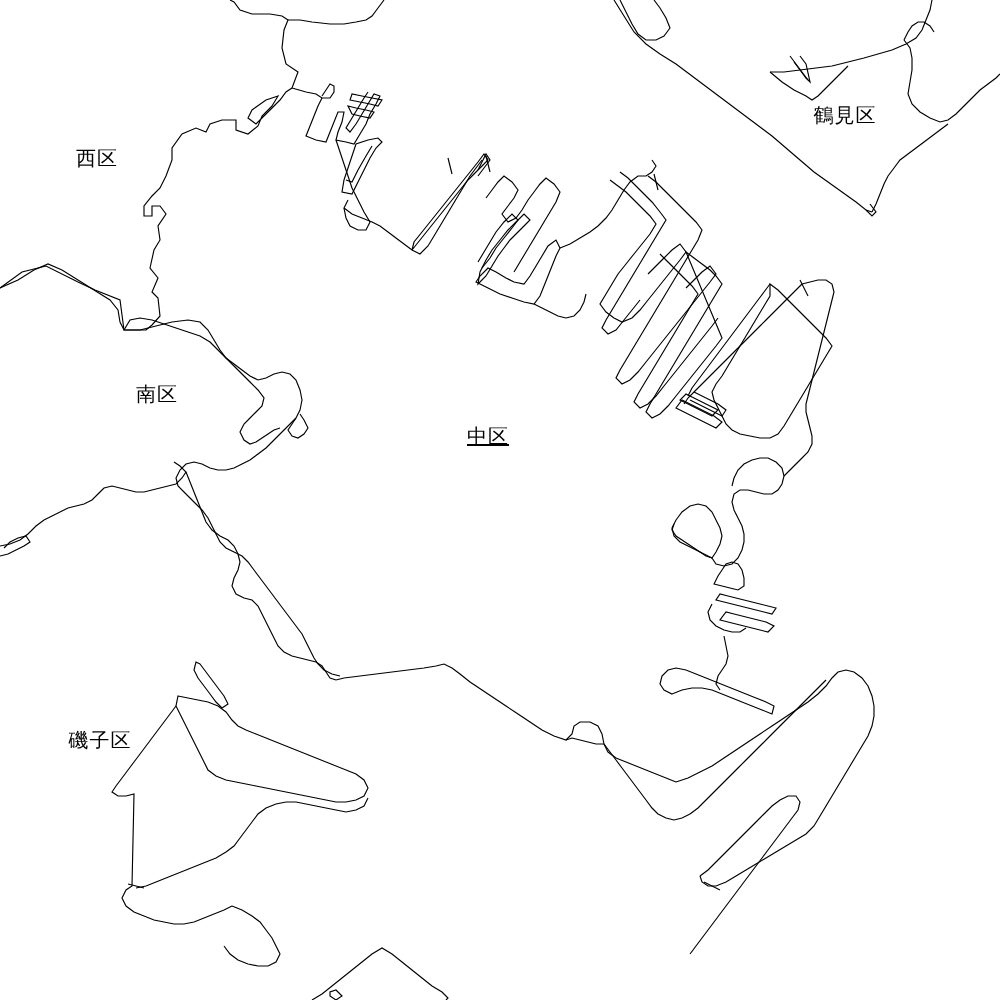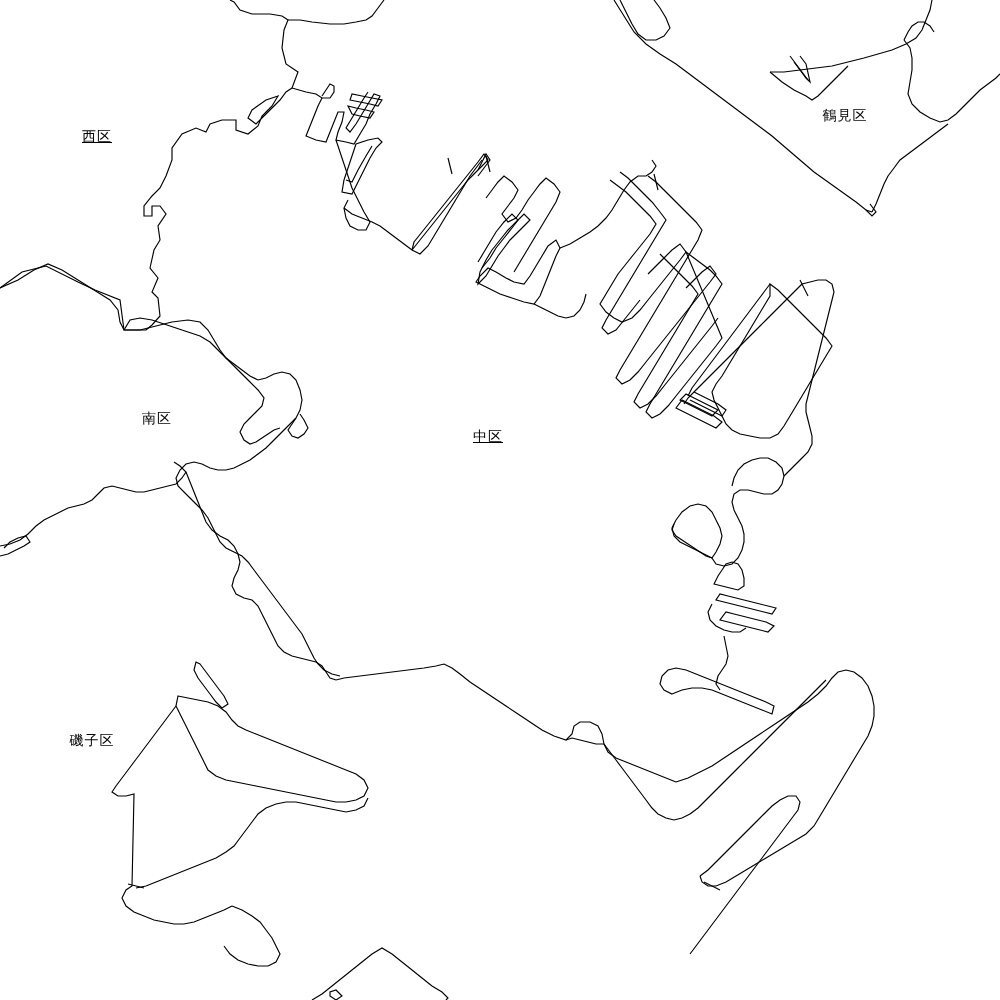--- a/index.html
+++ b/index.html
@@ -32,21 +32,21 @@
     fill: none;
     stroke: #000000;
     stroke-width: 1.15;
     stroke-linejoin: miter;
     stroke-linecap: butt;
     vector-effect: non-scaling-stroke;
   }
   .map-label {
     position: absolute;
     font-family: "DejaVu Sans", "Liberation Sans", sans-serif;
-    font-size: 14px;
+    font-size: 20px;
     line-height: 1;
     color: #000000;
     white-space: nowrap;
     letter-spacing: 1px;
     -webkit-font-smoothing: none;
     transform: translate(-50%, -50%);
     user-select: none;
   }
 </style>
 </head>
@@ -129,20 +129,20 @@
         <path class="geo-path" d="M 486 156 L 488 164 L 490 172" stroke="#000000" stroke-width="1.15"></path>
         <path class="geo-path" d="M 534 304 L 542 308 L 550 312 L 558 316 L 566 318 L 574 316 L 580 310 L 584 302 L 586 294" stroke="#000000" stroke-width="1.15"></path>
         <path class="geo-path" d="M 604 744 L 596 744 L 588 742 L 580 740 L 572 738 L 566 740" stroke="#000000" stroke-width="1.15"></path>
         <path class="geo-path" d="M 790 56 L 796 64 L 802 72 L 808 80" stroke="#000000" stroke-width="1.15"></path>
         <path class="geo-path" d="M 128 884 L 136 886 L 144 888" stroke="#000000" stroke-width="1.15"></path>
         <path class="geo-path" d="M 704 882 L 712 886 L 720 890" stroke="#000000" stroke-width="1.15"></path>
       </g>
   </svg>
 
   <div id="label-layer">
-      <div class="map-label" style="left: 97px; top: 136px; text-decoration: underline;">西区</div>
+      <div class="map-label" style="left: 97px; top: 158px;">西区</div>
       <div class="map-label" style="left: 845px; top: 115px;">鶴見区</div>
       <div class="map-label" style="left: 488px; top: 436px; text-decoration: underline;">中区</div>
-      <div class="map-label" style="left: 157px; top: 418px;">南区</div>
-      <div class="map-label" style="left: 92px; top: 740px;">磯子区</div>
+      <div class="map-label" style="left: 157px; top: 394px;">南区</div>
+      <div class="map-label" style="left: 100px; top: 740px;">磯子区</div>
     </div>
 
 </div>
 
 </body></html>

